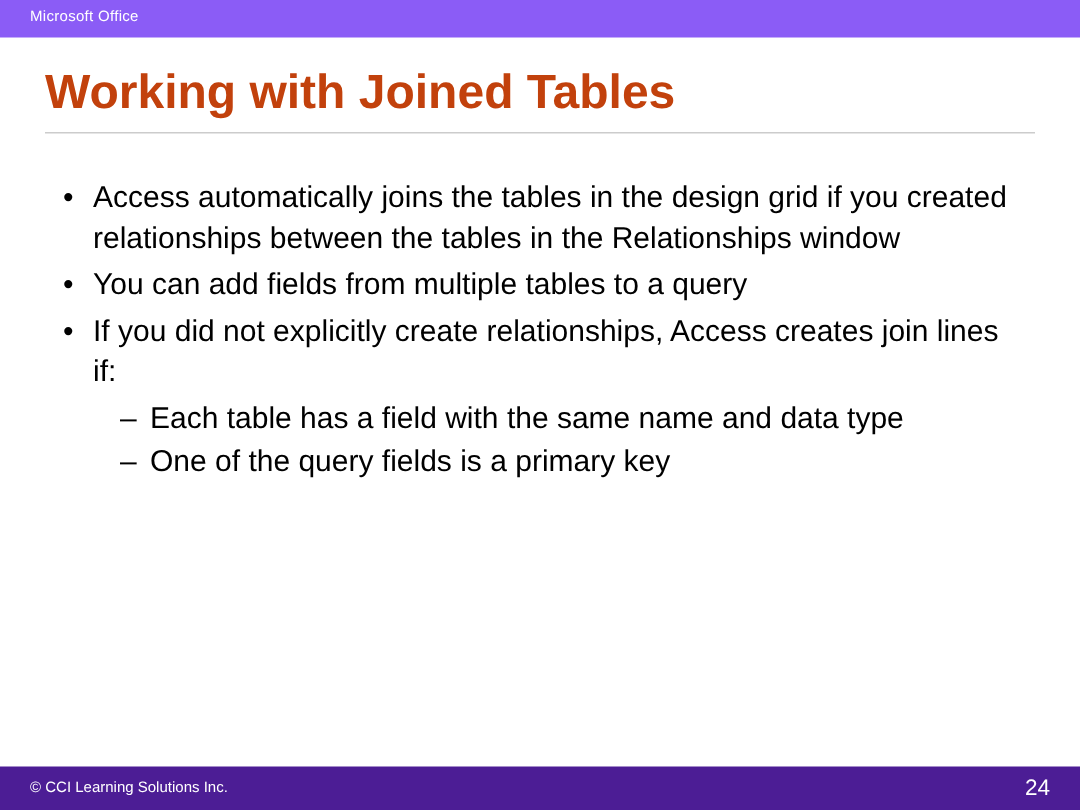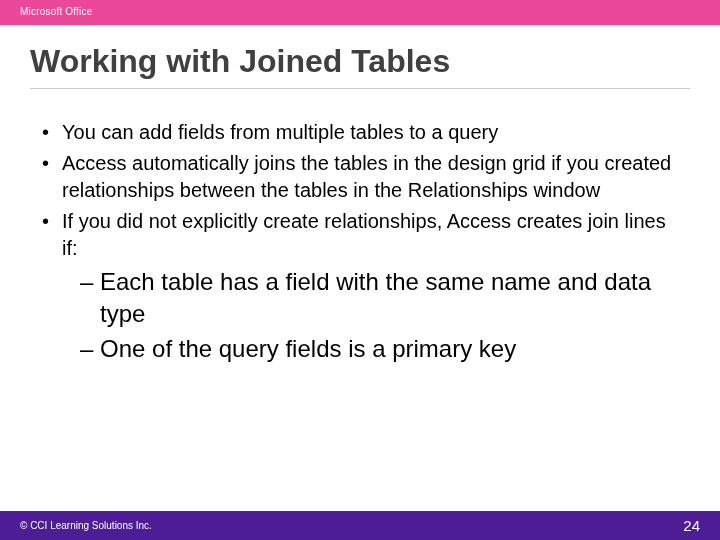--- a/index.html
+++ b/index.html
@@ -1,29 +1,29 @@
 <!DOCTYPE html>
 <html><head>
 <meta charset="utf-8">
 <style>
   * { margin: 0; padding: 0; box-sizing: border-box; }
   html, body { width: 720px; height: 540px; font-family: "Segoe UI", Arial, sans-serif; background: #fff; overflow: hidden; }
   .slide { width: 720px; height: 540px; position: relative; display: flex; flex-direction: column; }
-  .header { background: #ec4899; color: #fff; padding: 6px 20px 8px 20px; }
+  .header { background: #8b5cf6; color: #fff; padding: 6px 20px 8px 20px; }
   .header-line1 { font-size: 10px; font-weight: 400; letter-spacing: 0.2px; }
   .header-line2 { font-size: 13px; font-weight: 700; margin-top: 0px; }
   .title-area { padding: 18px 30px 10px 30px; }
-  .title { color: #404040; font-size: 32px; font-weight: 700; }
+  .title { color: #c2410c; font-size: 32px; font-weight: 700; }
   .divider { height: 1px; background: #ccc; margin-top: 8px; }
   .body { padding: 20px 40px 0 40px; flex: 1; color: #000; }
   ul.level1 { list-style: none; }
   ul.level1 > li { position: relative; padding-left: 22px; font-size: 20px; line-height: 1.35; margin-bottom: 4px; }
   ul.level1 > li::before { content: "•"; position: absolute; left: 2px; top: 0; font-size: 20px; }
   ul.level2 { list-style: none; margin-top: 4px; margin-left: 18px; }
-  ul.level2 > li { position: relative; padding-left: 20px; font-size: 24px; line-height: 1.35; margin-bottom: 2px; }
+  ul.level2 > li { position: relative; padding-left: 20px; font-size: 20px; line-height: 1.35; margin-bottom: 2px; }
   ul.level2 > li::before { content: "–"; position: absolute; left: 0; top: 0; }
   .footer { background: #4c1d95; color: #fff; display: flex; justify-content: space-between; align-items: center; padding: 6px 20px; font-size: 10px; }
   .page-num { font-size: 15px; }
 </style>
 </head>
 <body>
 
 <div class="slide">
 
   <div class="header">
@@ -31,24 +31,24 @@
   </div>
 
   <div class="title-area">
     <h1 class="title">Working with Joined Tables</h1>
     <div class="divider"></div>
   </div>
 
   <div class="body">
     <ul class="level1">
       <li>
-        <span>You can add fields from multiple tables to a query</span>
+        <span>Access automatically joins the tables in the design grid if you created relationships between the tables in the Relationships window</span>
       </li>
       <li>
-        <span>Access automatically joins the tables in the design grid if you created relationships between the tables in the Relationships window</span>
+        <span>You can add fields from multiple tables to a query</span>
       </li>
       <li>
         <span>If you did not explicitly create relationships, Access creates join lines if:</span>
         <ul class="level2">
           <li>
             <span>Each table has a field with the same name and data type</span>
           </li>
           <li>
             <span>One of the query fields is a primary key</span>
           </li>

